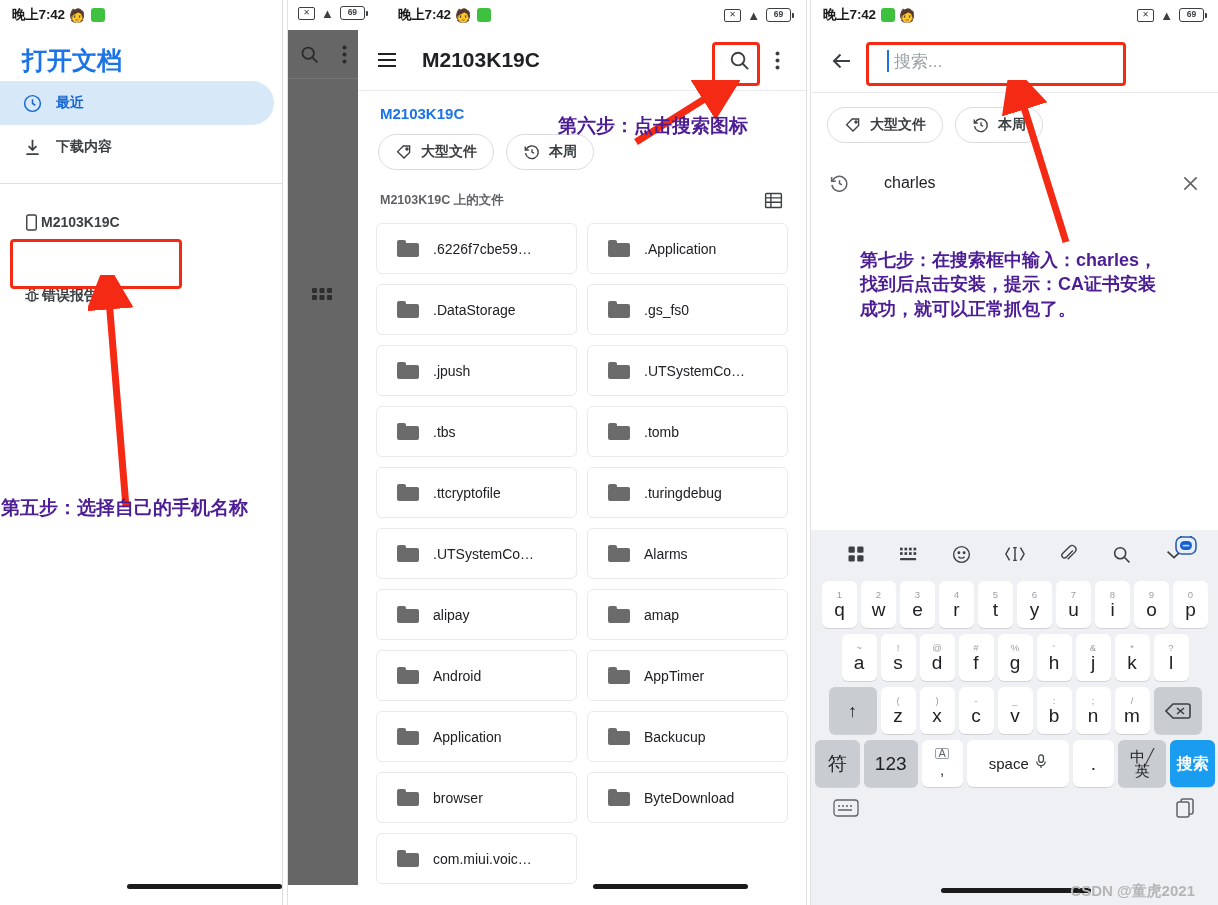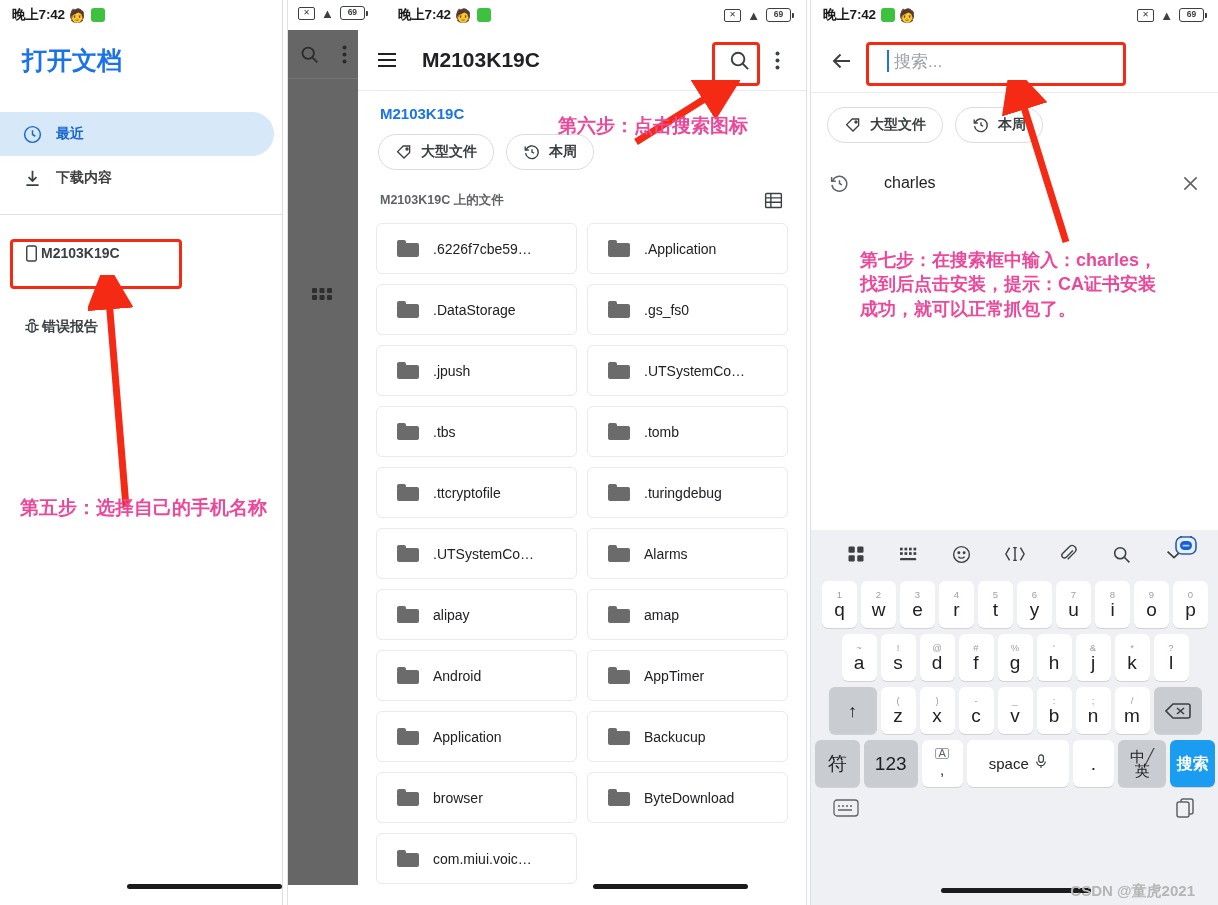--- a/index.html
+++ b/index.html
@@ -19,21 +19,21 @@
   .chip-sq{width:14px;height:14px;border-radius:3px;display:inline-block;}
   .ic-x{width:15px;height:11px;border:1.4px solid #3c4043;border-radius:2px;
         font-size:8px;line-height:10px;text-align:center;color:#3c4043;font-weight:bold;}
   .ic-wifi{font-size:13px;color:#3c4043;line-height:1;}
   .ic-batt{display:flex;align-items:center;}
   .ic-batt .body{width:23px;height:12px;border:1.4px solid #3c4043;border-radius:3px;
         font-size:8.5px;line-height:10px;text-align:center;color:#3c4043;font-weight:bold;}
   .ic-batt .tip{width:2px;height:5px;background:#3c4043;margin-left:1px;border-radius:0 1px 1px 0;}
 
   
-  .lp-title{font-size:25px;color:#1a73e8;font-weight:bold;padding:14px 22px 35px 22px;}
+  .lp-title{font-size:25px;color:#1a73e8;font-weight:bold;padding:14px 22px 4px 22px;}
   .lp-item{display:flex;align-items:center;height:44px;padding:0 0 0 22px;margin:0 8px 0 0;
            border-radius:0 22px 22px 0;font-size:14px;font-weight:bold;color:#3c4043;}
   .lp-item .ico{width:34px;display:flex;align-items:center;}
   .lp-item.active{background:#d7e8f8;color:#1967d2;}
   .lp-sep{height:1px;background:#e0e0e0;margin:14px 0 0 0;}
   .lp-dev{display:flex;align-items:center;height:44px;padding-left:22px;font-size:14px;font-weight:bold;color:#3c4043;}
   .redbox{position:absolute;border:3px solid #f52a14;border-radius:4px;box-sizing:border-box;pointer-events:none;}
 
   
   .sv{display:block;}
@@ -94,21 +94,21 @@
   .kw-123{width:58px;}
   .kw-comma{width:44px;}
   .kw-space{width:110px;}
   .kw-dot{width:44px;}
   .kw-zhong{width:52px;background:#c9ccd1;}
   .kw-go{width:48px;background:#1a9cf0;}
   .kw-go .main{color:#fff;font-size:16px;font-weight:bold;}
   .kb-foot{display:flex;align-items:center;justify-content:space-between;padding:6px 22px 0 22px;}
   .homebar{position:absolute;height:5px;background:#1b1b1b;border-radius:3px;}
 
-  .ann{position:absolute;color:#ec4899;font-weight:bold;line-height:1.35;white-space:pre;}
+  .ann{position:absolute;color:#4c1d95;font-weight:bold;line-height:1.35;white-space:pre;}
   .wm{position:absolute;right:24px;bottom:4px;font-size:15px;color:#b5b5b5;font-weight:bold;}
   .robot{position:absolute;right:18px;top:530px;width:30px;height:30px;}
 </style>
 </head>
 <body>
 
 <div class="panel" id="panel-left">
 
   <div class="statusbar">
     <div class="sb-left">
@@ -165,21 +165,21 @@
 
   <svg style="position:absolute;left:88px;top:275px;" width="110" height="240">
     <defs>
         <marker id="ah1" markerWidth="7" markerHeight="7" refX="3.2" refY="3.4" orient="auto">
       <path d="M0,0 L7,3.4 L0,6.8 z" fill="#f52a14"></path>
         </marker>
       </defs>
     <line x1="38" y1="232" x2="20" y2="12" stroke="#f52a14" stroke-width="7" marker-end="url(#ah1)"></line>
   </svg>
 
-  <div class="ann" style="left:20px;top:495px;font-size:19px;">第五步：选择自己的手机名称</div>
+  <div class="ann" style="left:1px;top:495px;font-size:19px;">第五步：选择自己的手机名称</div>
 
   <div class="homebar" style="left:127px;bottom:16px;width:155px;"></div>
 </div>
 
 <div class="redbox" style="left:10px;top:239px;width:172px;height:50px;"></div>
 
 <div class="panel" id="panel-mid">
 
   <div class="statusbar">
     <div class="sb-left" style="width:70px;"></div>

